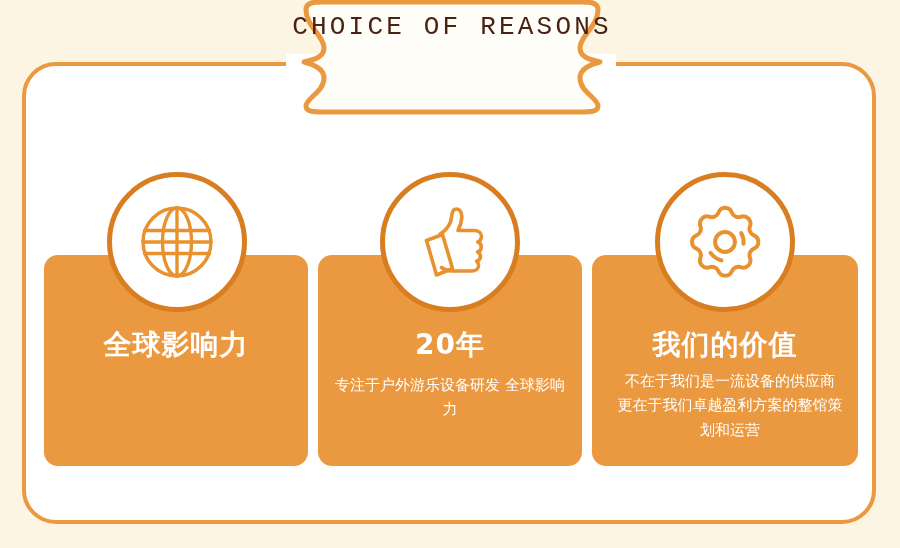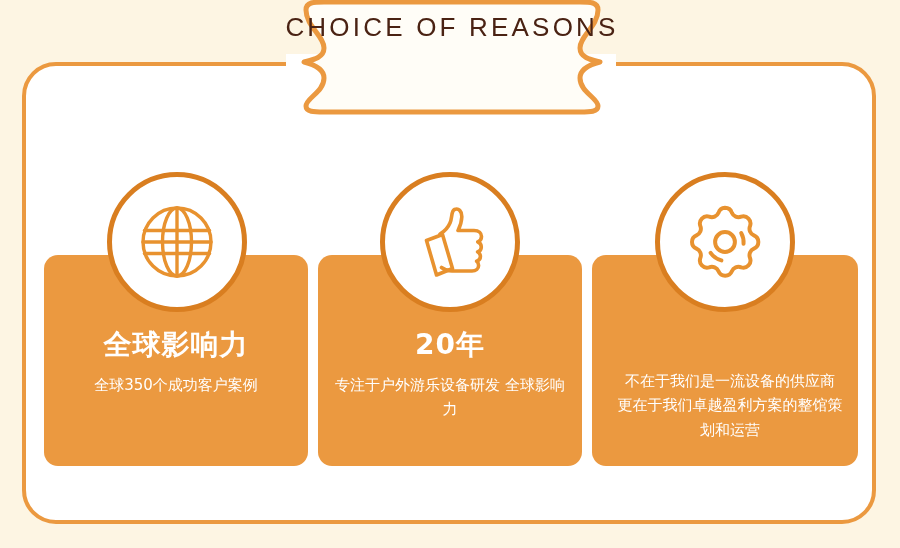--- a/index.html
+++ b/index.html
@@ -74,21 +74,21 @@
     padding-top: 18px;
     pointer-events: none;
   }
   .ribbon-en {
     font-size: 26px;
     letter-spacing: 3.2px;
     color: #4a2213;
     font-weight: 400;
     line-height: 1;
     white-space: nowrap;
-    font-family: Liberation Sans, sans-serif;
+    font-family: Liberation Mono, monospace;
   }
   .ribbon-cn {
     margin-top: 9px;
     font-size: 37px;
     color: #4a2213;
     font-weight: 400;
     line-height: 1.08;
     letter-spacing: 1px;
     white-space: nowrap;
     font-family: "DejaVu Sans", "Liberation Sans", sans-serif;
@@ -189,29 +189,29 @@
     </svg>
     <div class="ribbon-text">
       <div class="ribbon-en">CHOICE OF REASONS</div>
     </div>
   </div>
 
   <div class="cards">
 
     <div class="card card-1">
       <div class="card-title">全球影响力</div>
-      <div class="card-sub">全球350个成功客户案例</div>
     </div>
 
     <div class="card card-2">
       <div class="card-title">20年</div>
       <div class="card-sub">专注于户外游乐设备研发 全球影响力</div>
     </div>
 
     <div class="card card-3">
+      <div class="card-title">我们的价值</div>
       <div class="card-sub">不在于我们是一流设备的供应商 更在于我们卓越盈利方案的整馆策划和运营</div>
     </div>
 
     <div class="badge badge-1">
       <span class="sr">globe-icon</span>
       <svg width="86" height="86" viewBox="0 0 86 86" aria-hidden="true">
         <g fill="none" stroke="#e8922f" stroke-width="3.4" stroke-linecap="round">
           <circle cx="43" cy="43" r="34"></circle>
           <ellipse cx="43" cy="43" rx="14.5" ry="34"></ellipse>
           <line x1="43" y1="9" x2="43" y2="77"></line>

